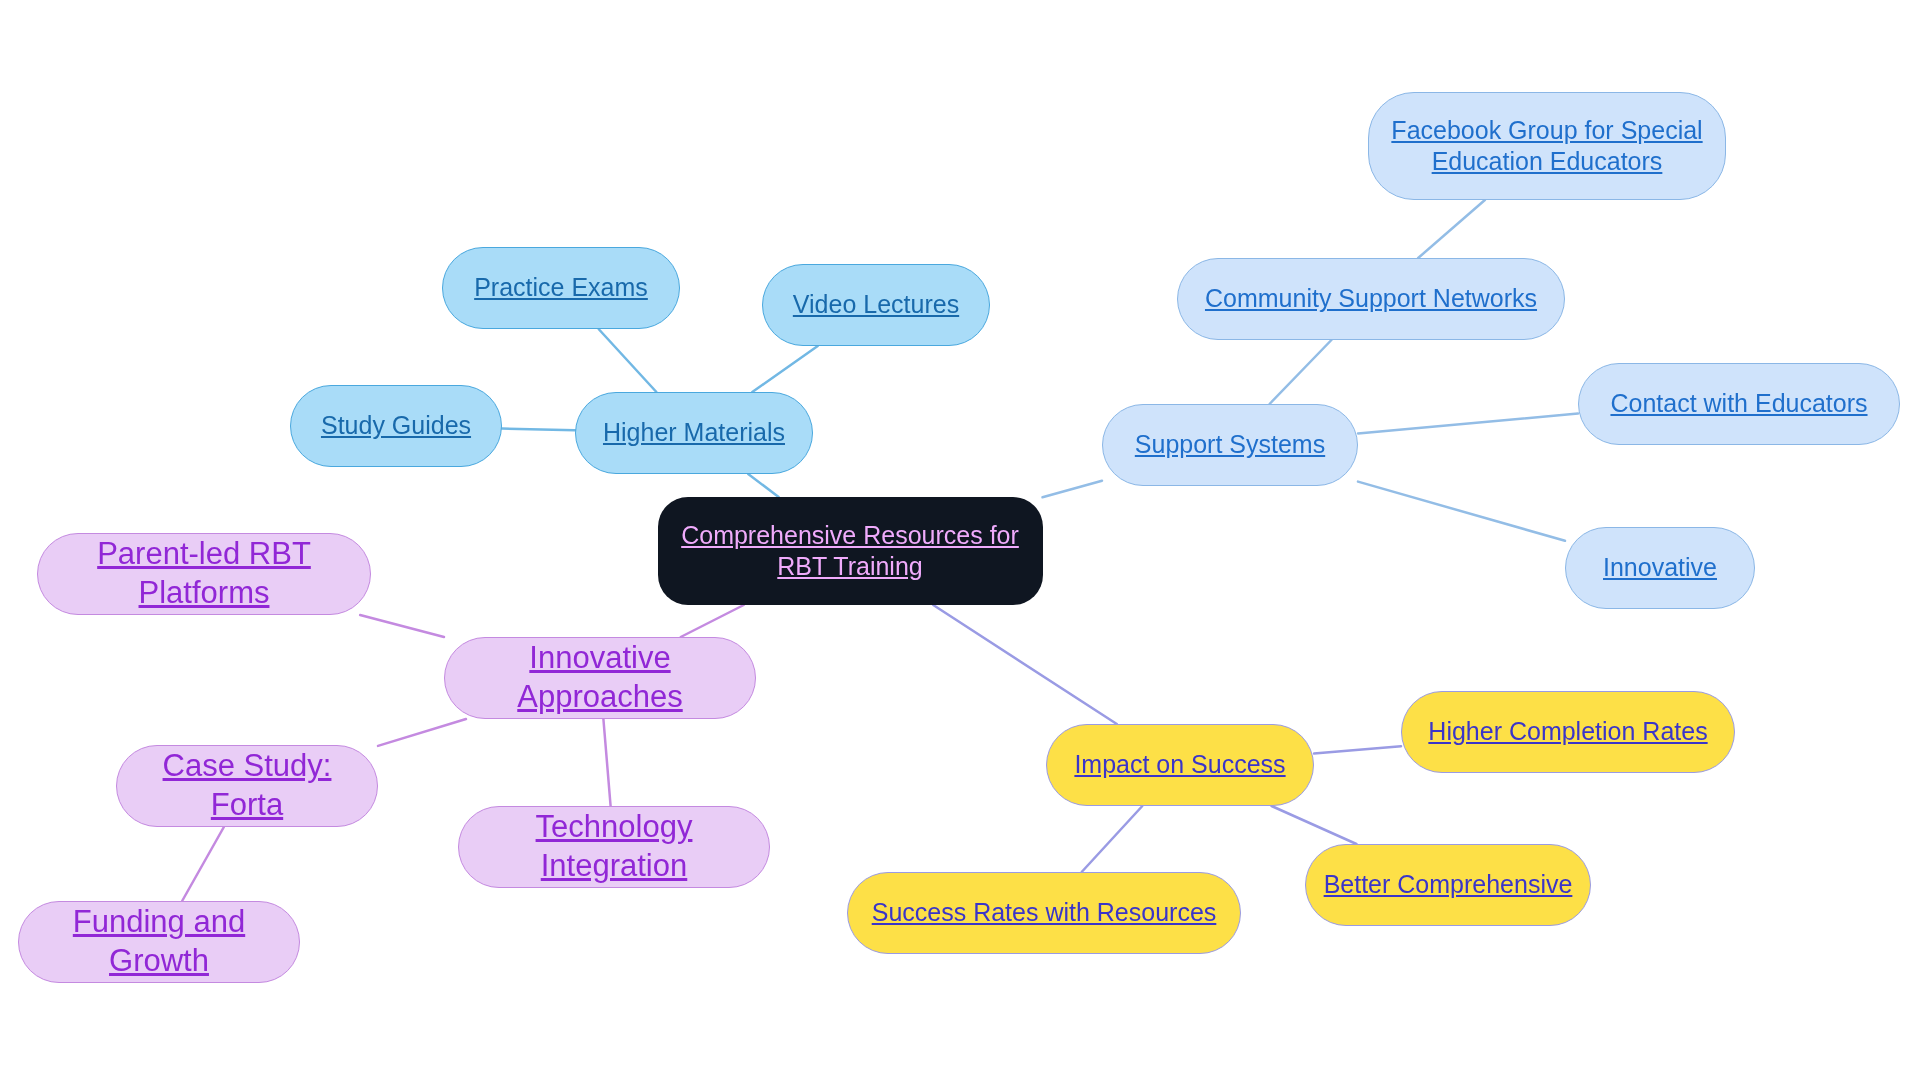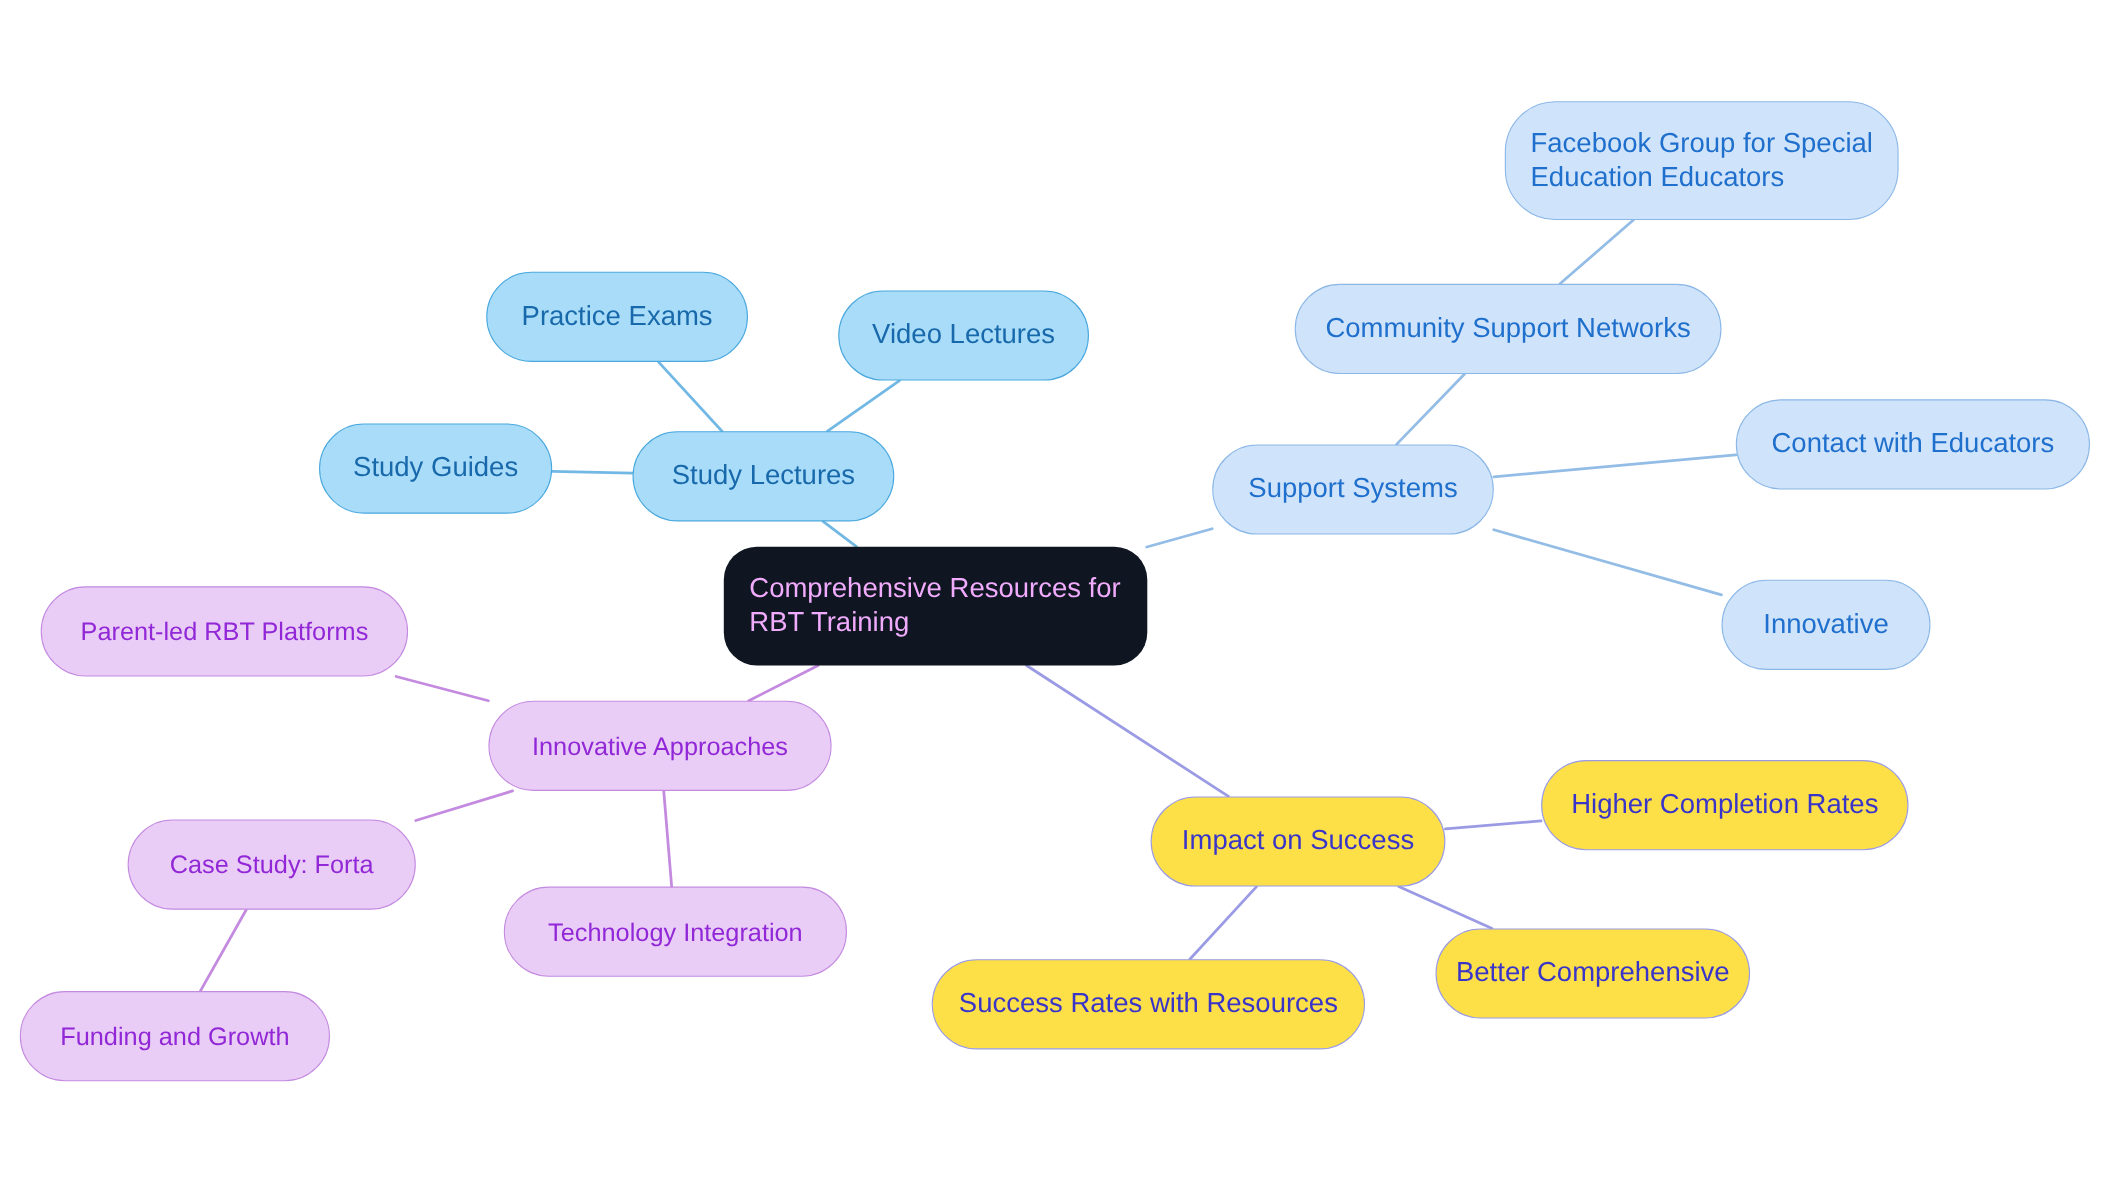--- a/index.html
+++ b/index.html
@@ -22,26 +22,28 @@
     width: 1920px;
     height: 1083px;
     pointer-events: none;
   }
   .node {
     position: absolute;
     box-sizing: border-box;
     display: flex;
     align-items: center;
     justify-content: center;
+    text-align: center;
     border-radius: 46px;
     border-style: solid;
     border-width: 1.5px;
     line-height: 1.25;
     padding: 4px 14px;
     white-space: pre-line;
+    text-decoration: underline;
   }
   .node.root {
     border-radius: 30px;
     border-width: 0;
     font-size: 25px;
     color: #f0abfc;
     background: #0f1621;
   }
   .node.blue-mid {
     background: #a9dcf8;
@@ -58,21 +60,21 @@
   .node.periwinkle {
     background: #fde047;
     border-color: #9a9be4;
     color: #3a35c9;
     font-size: 25px;
   }
   .node.pink {
     background: #e9cdf6;
     border-color: #c48ae0;
     color: #9127d6;
-    font-size: 23px;
+    font-size: 31px;
   }
 </style>
 </head>
 <body>
 
 <div id="canvas">
   <svg id="edges" viewBox="0 0 1920 1083">
       <line x1="778.6101694915254" y1="497" x2="748.2033898305085" y2="474" stroke="#72b8e4" stroke-width="2.5" stroke-linecap="round"></line>
       <line x1="575" y1="430.2046979865772" x2="502" y2="428.48993288590606" stroke="#72b8e4" stroke-width="2.5" stroke-linecap="round"></line>
       <line x1="656.3931034482758" y1="392" x2="598.6068965517242" y2="329" stroke="#72b8e4" stroke-width="2.5" stroke-linecap="round"></line>
@@ -88,21 +90,21 @@
       <line x1="1142.3243243243244" y1="806" x2="1081.6756756756756" y2="872" stroke="#9a9be4" stroke-width="2.5" stroke-linecap="round"></line>
       <line x1="743.7007874015748" y1="605" x2="680.7086614173228" y2="637" stroke="#c48ae0" stroke-width="2.5" stroke-linecap="round"></line>
       <line x1="444" y1="637.030303030303" x2="360.11538461538464" y2="615" stroke="#c48ae0" stroke-width="2.5" stroke-linecap="round"></line>
       <line x1="465.99074074074076" y1="719" x2="378" y2="745.9206798866855" stroke="#c48ae0" stroke-width="2.5" stroke-linecap="round"></line>
       <line x1="223.87179487179486" y1="827" x2="182.12820512820514" y2="901" stroke="#c48ae0" stroke-width="2.5" stroke-linecap="round"></line>
       <line x1="603.396449704142" y1="719" x2="610.603550295858" y2="806" stroke="#c48ae0" stroke-width="2.5" stroke-linecap="round"></line>
     </svg>
   <div id="node-layer">
       <div class="node root" style="left: 657.5px; top: 497px; width: 385px; height: 108px;">Comprehensive Resources for
 RBT Training</div>
-      <div class="node blue-mid" style="left: 575px; top: 392px; width: 238px; height: 82px;">Study Lectures</div>
+      <div class="node blue-mid" style="left: 575px; top: 392px; width: 238px; height: 82px;">Higher Materials</div>
       <div class="node blue-mid" style="left: 290px; top: 385px; width: 212px; height: 82px;">Study Guides</div>
       <div class="node blue-mid" style="left: 442px; top: 247px; width: 238px; height: 82px;">Practice Exams</div>
       <div class="node blue-mid" style="left: 762px; top: 264px; width: 228px; height: 82px;">Video Lectures</div>
       <div class="node blue-pale" style="left: 1102px; top: 404px; width: 256px; height: 82px;">Support Systems</div>
       <div class="node blue-pale" style="left: 1177px; top: 258px; width: 388px; height: 82px;">Community Support Networks</div>
       <div class="node blue-pale" style="left: 1368px; top: 92px; width: 358px; height: 108px;">Facebook Group for Special
 Education Educators</div>
       <div class="node blue-pale" style="left: 1578px; top: 363px; width: 322px; height: 82px;">Contact with Educators</div>
       <div class="node blue-pale" style="left: 1565px; top: 527px; width: 190px; height: 82px;">Innovative</div>
       <div class="node periwinkle" style="left: 1046px; top: 724px; width: 268px; height: 82px;">Impact on Success</div>

